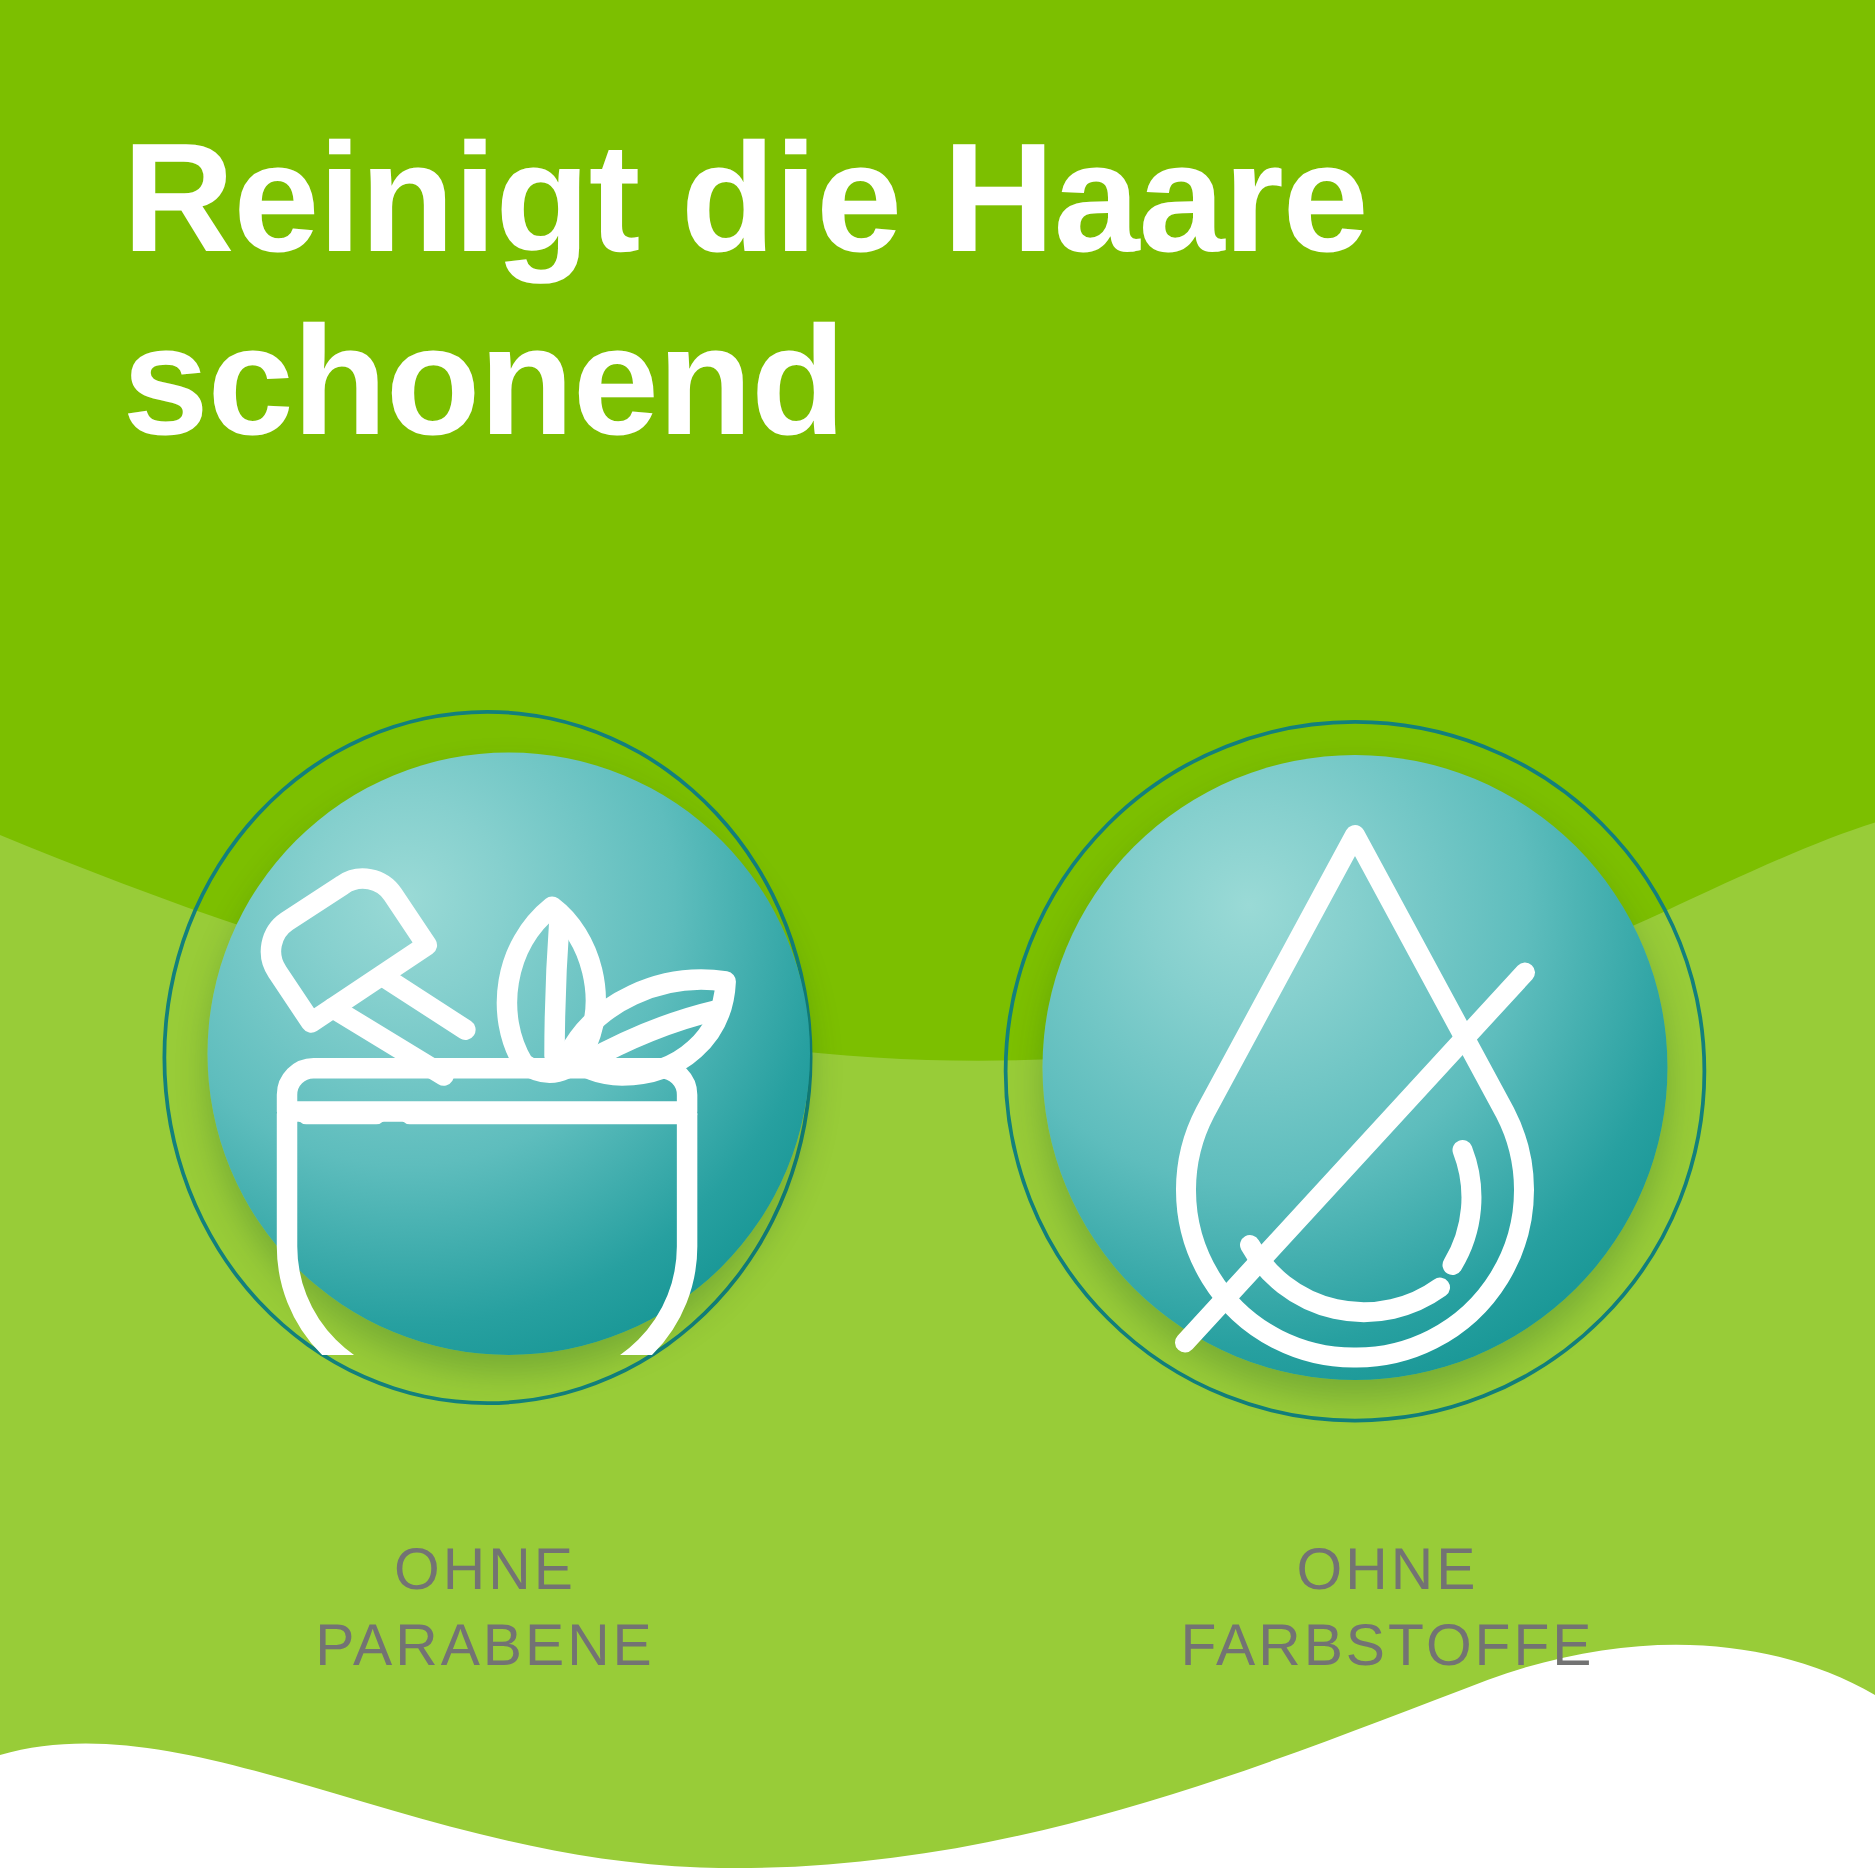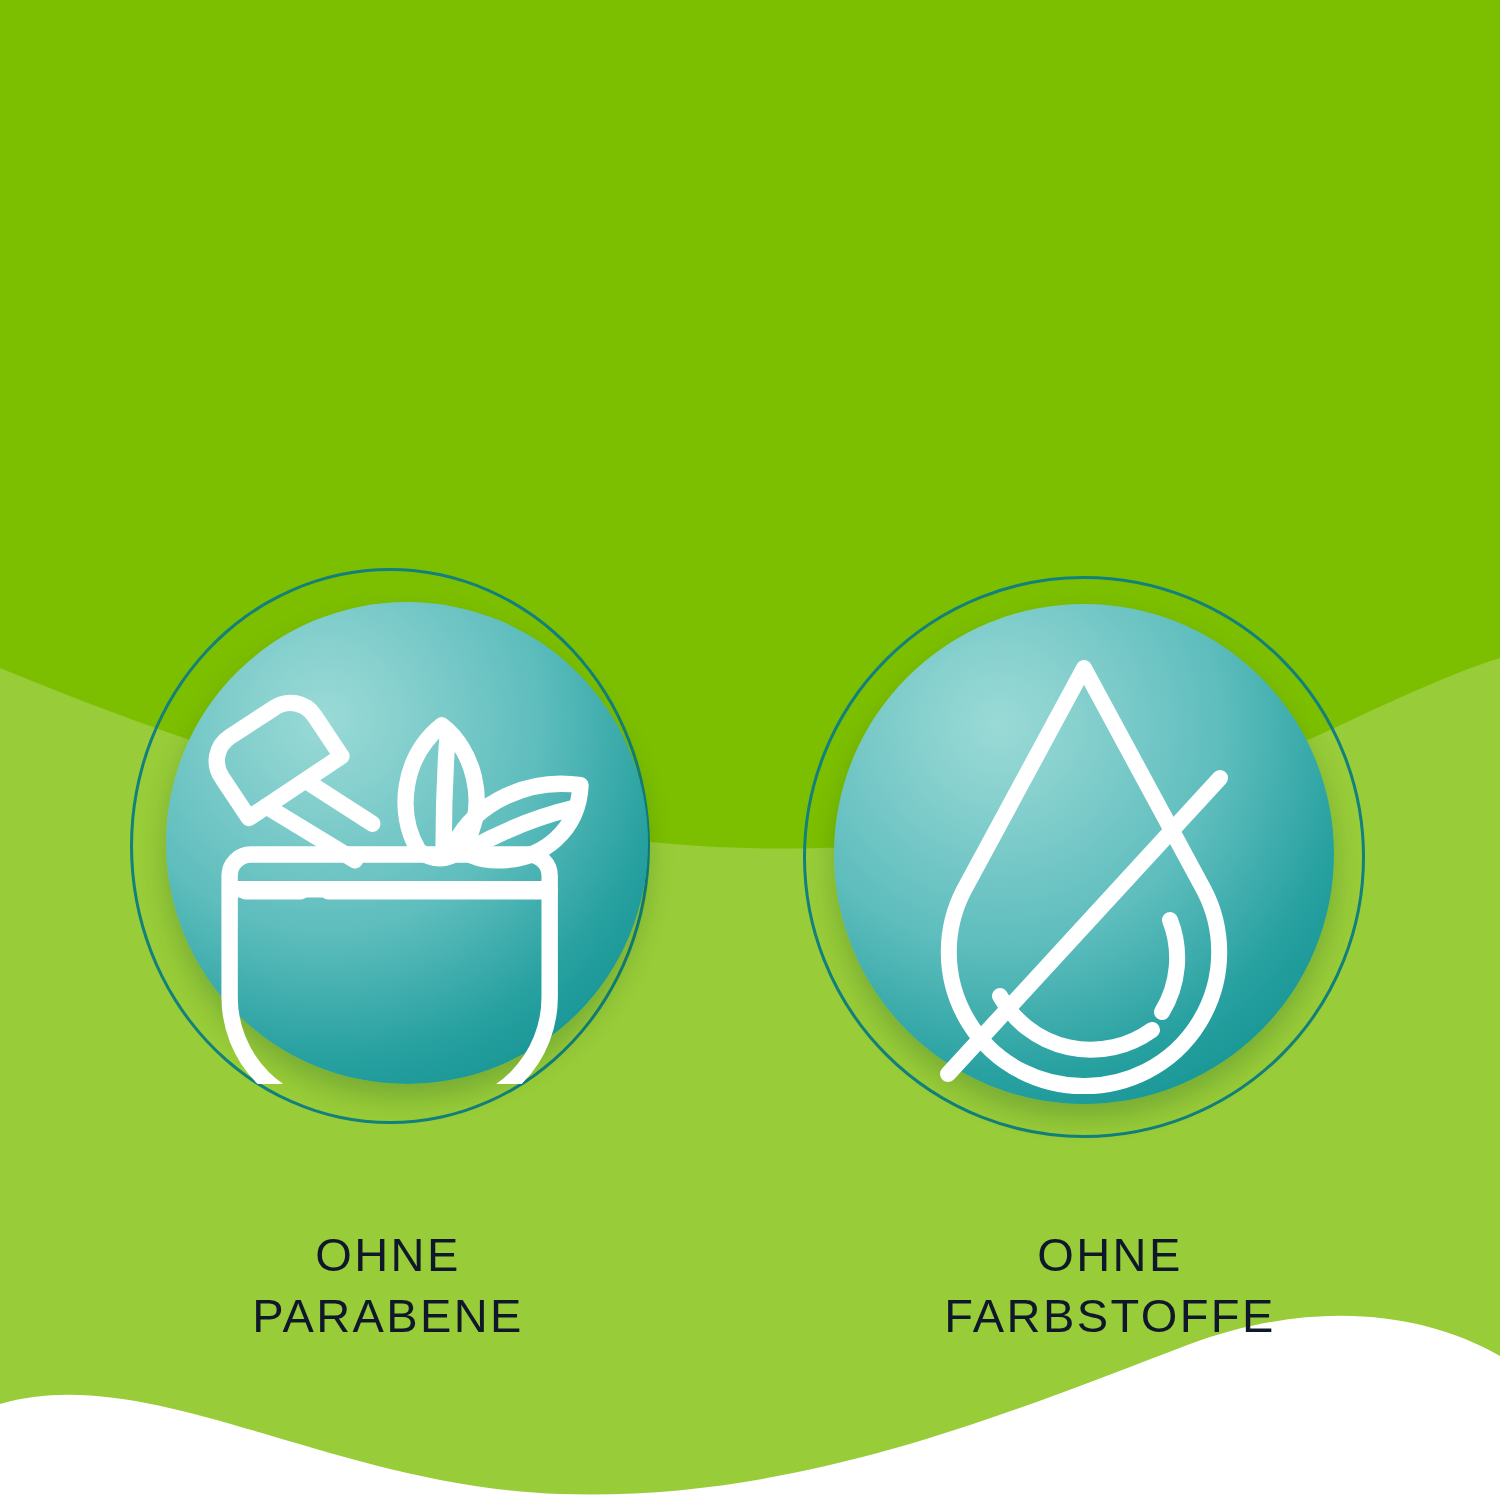--- a/index.html
+++ b/index.html
@@ -108,21 +108,21 @@
     left: 44px;
     top: 32px;
     width: 500px;
     height: 500px;
   }
 
   
   .caption {
     position: absolute;
     text-align: center;
-    color: #0f172a;
+    color: #737373;
     font-size: 47px;
     line-height: 1.30;
     letter-spacing: 2.4px;
     font-weight: normal;
     white-space: pre-line;
     z-index: 6;
   }
   .caption-left  { left: 88px;  top: 1224px; width: 600px; }
   .caption-right { left: 810px; top: 1224px; width: 600px; }
 </style>
@@ -141,20 +141,22 @@
              C1400,697 1455,672 1500,658
              L1500,1500 L0,1500 Z" fill="#98CC38"></path>
 
     <path d="M0,1404
              C150,1360 330,1486 560,1494
              C800,1502 1010,1412 1190,1344
              C1310,1300 1420,1310 1500,1356
              L1500,1500 L0,1500 Z" fill="#FFFFFF"></path>
   </svg>
 
+  <div class="headline">Reinigt die Haare
+schonend</div>
 
   <div class="badges">
 
     <div class="badge badge-left">
       <div class="badge-ring"></div>
       <div class="badge-disc"></div>
       <svg class="badge-icon" viewBox="0 0 500 500" aria-hidden="true">
         <g fill="none" stroke="#FFFFFF" stroke-width="17" stroke-linecap="round" stroke-linejoin="round">
 
           <path d="M58,182

